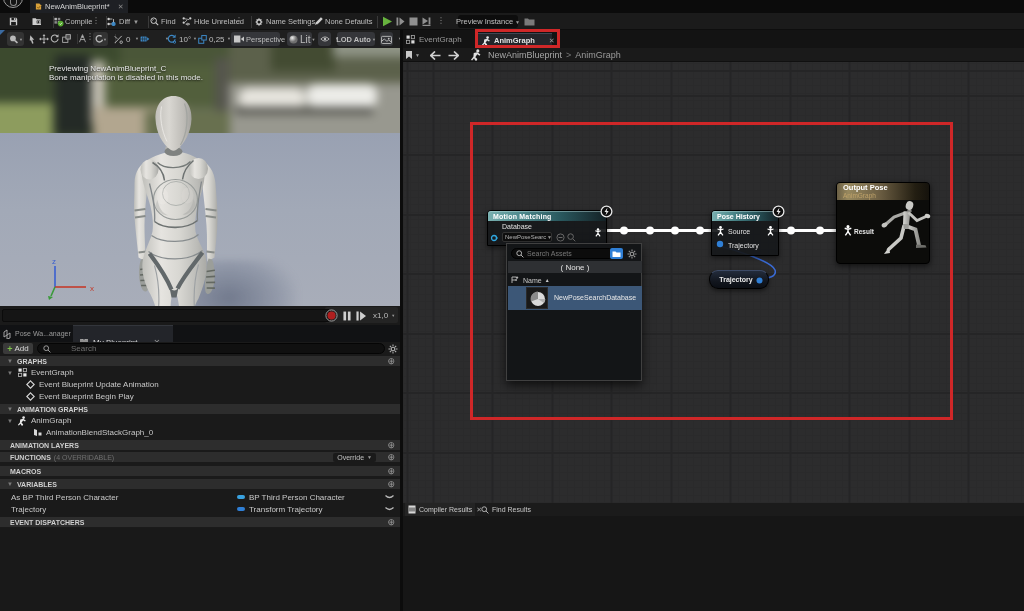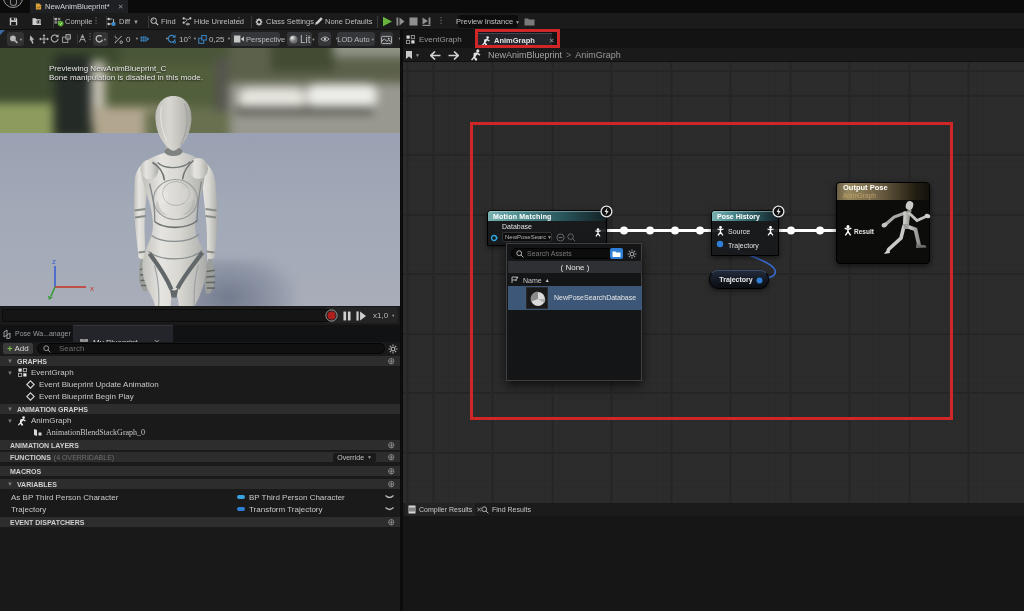--- a/index.html
+++ b/index.html
@@ -77,21 +77,21 @@
       <path d="M4.5 8.7Q7 6.2 9.5 8.7Q7 11.2 4.5 8.7z" fill="none" stroke="#cfcfcf" stroke-width="0.8"></path>
       <circle cx="7" cy="8.7" r="0.9" fill="#cfcfcf"></circle>
     </svg>
   <span class="abs tbtxt" style="left:194px;top:4px;">Hide Unrelated</span>
   <div class="abs dots3" style="left:235px;top:6px;">⋮</div>
   <div class="abs sep" style="left:245px;top:3px;"></div>
   <svg class="abs" style="left:254px;top:4px;" width="10" height="10" viewBox="0 0 12 12">
       <path d="M6 1l1 1.8h2.2l-0.4 2L10.6 6l-1.8 1.2 0.4 2H7L6 11l-1-1.8H2.8l0.4-2L1.4 6l1.8-1.2-0.4-2H5z" fill="#cfcfcf"></path>
       <circle cx="6" cy="6" r="1.8" fill="#1b1b1b"></circle>
     </svg>
-  <span class="abs tbtxt" style="left:266px;top:4px;">Class Settings</span>
+  <span class="abs tbtxt" style="left:266px;top:4px;">Name Settings</span>
   <svg class="abs" style="left:314px;top:4px;" width="9" height="9" viewBox="0 0 11 11">
       <path d="M1 10l1.2-3.4L8.5 0.3l2.2 2.2-6.3 6.3z" fill="#cfcfcf"></path>
       <path d="M1 10l3.4-1.2" stroke="#1b1b1b" stroke-width="0.7"></path>
     </svg>
   <span class="abs tbtxt" style="left:325px;top:4px;">None Defaults</span>
   <div class="abs sep" style="left:371px;top:3px;"></div>
   <svg class="abs" style="left:382px;top:3px;" width="11" height="11" viewBox="0 0 11 11">
       <path d="M1 0.8l9 4.7-9 4.7z" fill="#67b33e"></path>
     </svg>
   <svg class="abs" style="left:396px;top:4px;" width="9" height="9" viewBox="0 0 9 9">
@@ -202,21 +202,21 @@
       <span class="chev" style="font-size:4px;margin-left:1px;">▼</span>
   </div>
   <div class="abs row" style="left:318px;top:2px;width:13px;height:14px;background:#35363a;border-radius:3px;justify-content:center;">
     <svg width="10" height="8" viewBox="0 0 12 9">
         <path d="M1 4.5Q6 -0.5 11 4.5Q6 9.5 1 4.5z" fill="none" stroke="#c0c0c0"></path>
         <circle cx="6" cy="4.5" r="1.5" fill="#c0c0c0"></circle>
       </svg>
   </div>
   <span class="abs chev" style="left:332px;top:6px;font-size:4px;">▼</span>
   <div class="abs row" style="left:337px;top:2px;width:38px;height:14px;background:#35363a;border-radius:3px;justify-content:center;">
-    <span class="tbtxt" style="font-size:7.5px;">LOD Auto</span>
+    <span class="tbtxt" style="font-size:7.5px;font-weight:bold;">LOD Auto</span>
       <span class="chev" style="font-size:4px;margin-left:1px;">▼</span>
   </div>
   <div class="abs row" style="left:380px;top:2px;width:13px;height:14px;background:#35363a;border-radius:3px;justify-content:center;">
     <svg width="11" height="9" viewBox="0 0 12 10">
         <rect x="0.5" y="1.5" width="11" height="8" rx="1" fill="none" stroke="#c0c0c0"></rect>
         <path d="M0.5 7l3-2.5 3 2.5 2-1.5 3 2.5" fill="none" stroke="#c0c0c0"></path>
         <circle cx="8.5" cy="4" r="1" fill="#c0c0c0"></circle>
       </svg>
   </div>
   <span class="abs chev" style="left:395px;top:6px;font-size:4px;">▼</span>
@@ -366,21 +366,21 @@
 
   <div class="abs row" style="left:3px;top:1px;width:30px;height:11px;background:#3a3a3a;border-radius:2px;justify-content:center;">
     <span style="color:#7ec24a;font-size:9px;font-weight:bold;margin-right:2px;">+</span>
       <span style="color:#d8d8d8;font-size:8px;">Add</span>
   </div>
   <div class="abs row" style="left:37px;top:1px;width:348px;height:11px;background:#101010;border:1px solid #050505;border-radius:6px;padding-left:5px;">
     <svg width="8" height="8" viewBox="0 0 8 8">
         <circle cx="3.2" cy="3.2" r="2.4" fill="none" stroke="#9a9a9a"></circle>
         <path d="M5 5l2.4 2.4" stroke="#9a9a9a"></path>
       </svg>
-    <span style="color:#6f6f6f;margin-left:8px;">Search</span>
+    <span style="color:#6f6f6f;margin-left:20px;">Search</span>
   </div>
   <svg class="abs" style="left:388px;top:2px;" width="10" height="10" viewBox="0 0 11 11">
       <circle cx="5.5" cy="5.5" r="2" fill="none" stroke="#b0b0b0" stroke-width="1.2"></circle>
       <path d="M5.5 0.5v2M5.5 8.5v2M0.5 5.5h2M8.5 5.5h2M2 2l1.4 1.4M9 2L7.6 3.4M2 9l1.4-1.4M9 9L7.6 7.6" stroke="#b0b0b0" stroke-width="1.2"></path>
     </svg>
 
   <div class="abs row" style="left:0;top:14px;width:400px;height:10px;background:#2d2d2d;">
       <span style="color:#7a7a7a;font-size:6px;margin-left:7px;">▼</span>
       <b style="color:#cfcfcf;font-size:7px;margin-left:4px;">GRAPHS</b>
       <span style="position:absolute;right:5px;color:#9a9a9a;font-size:9px;">⊕</span>
@@ -413,21 +413,21 @@
       <b style="color:#cfcfcf;font-size:7px;margin-left:4px;">ANIMATION GRAPHS</b>
     </div>
   <div class="abs row" style="left:7px;top:73px;height:11px;">
       <span style="color:#7a7a7a;font-size:6px;">▼</span>
     <svg style="margin-left:5px" width="9" height="10" viewBox="0 0 9 10">
         <circle cx="5.6" cy="1.6" r="1.3" fill="#e8e8e8"></circle>
         <path d="M2.2 3.4l3-0.6 2.6 1.8-0.8 1-1.9-1.2-1.6 2.4 1.7 1.5-0.6 1.5-1.2-0.3-0.9-1.7-1.7 1.8-0.9-0.7 2-2.4z" fill="#e8e8e8"></path>
       </svg>
     <span style="color:#c8c8c8;margin-left:4px;">AnimGraph</span>
     </div>
-  <div class="abs row" style="left:33px;top:85px;height:11px;font-family:Liberation Serif, serif;">
+  <div class="abs row" style="left:33px;top:85px;height:11px;">
     <svg width="9" height="9" viewBox="0 0 9 9">
         <path d="M1 1l3 1v6L1 7z" fill="#d8d8d8"></path>
         <rect x="5.5" y="4.5" width="3" height="3" fill="#d8d8d8"></rect>
       </svg>
     <span style="color:#c8c8c8;margin-left:4px;">AnimationBlendStackGraph_0</span>
     </div>
 
   <div class="abs row" style="left:0;top:98px;width:400px;height:10px;background:#2d2d2d;">
       <b style="color:#cfcfcf;font-size:7px;margin-left:10px;">ANIMATION LAYERS</b>
       <span style="position:absolute;right:5px;color:#9a9a9a;font-size:9px;">⊕</span>

